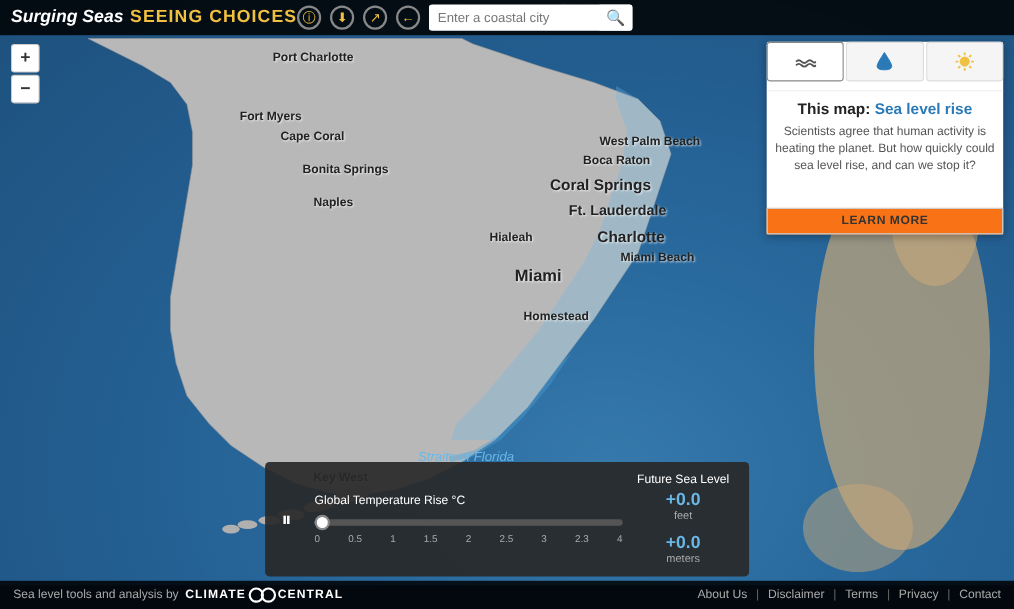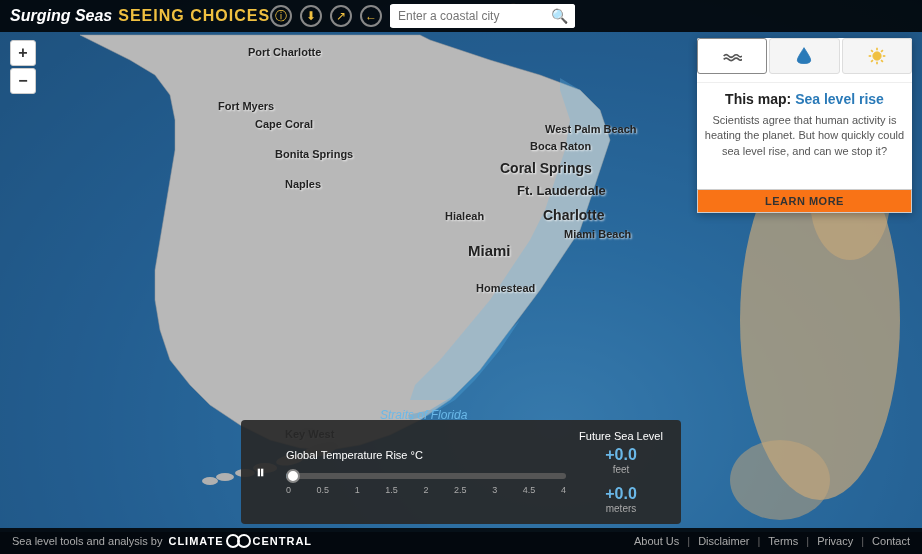--- a/index.html
+++ b/index.html
@@ -405,21 +405,21 @@
     <div id="slider-container">
       <input id="temp-slider" type="range" min="0" max="4" step="0.1" value="0" style="">
       <div id="slider-labels">
         <span>0</span>
         <span>0.5</span>
         <span>1</span>
         <span>1.5</span>
         <span>2</span>
         <span>2.5</span>
         <span>3</span>
-        <span>4.5</span>
+        <span>2.3</span>
         <span>4</span>
       </div>
     </div>
   </div>
 
   <div id="sea-level-section">
     <div id="sea-level-label">Future Sea Level</div>
     <div id="sea-level-values">
       <div class="sea-val">
         <div class="num">+0.0</div>

